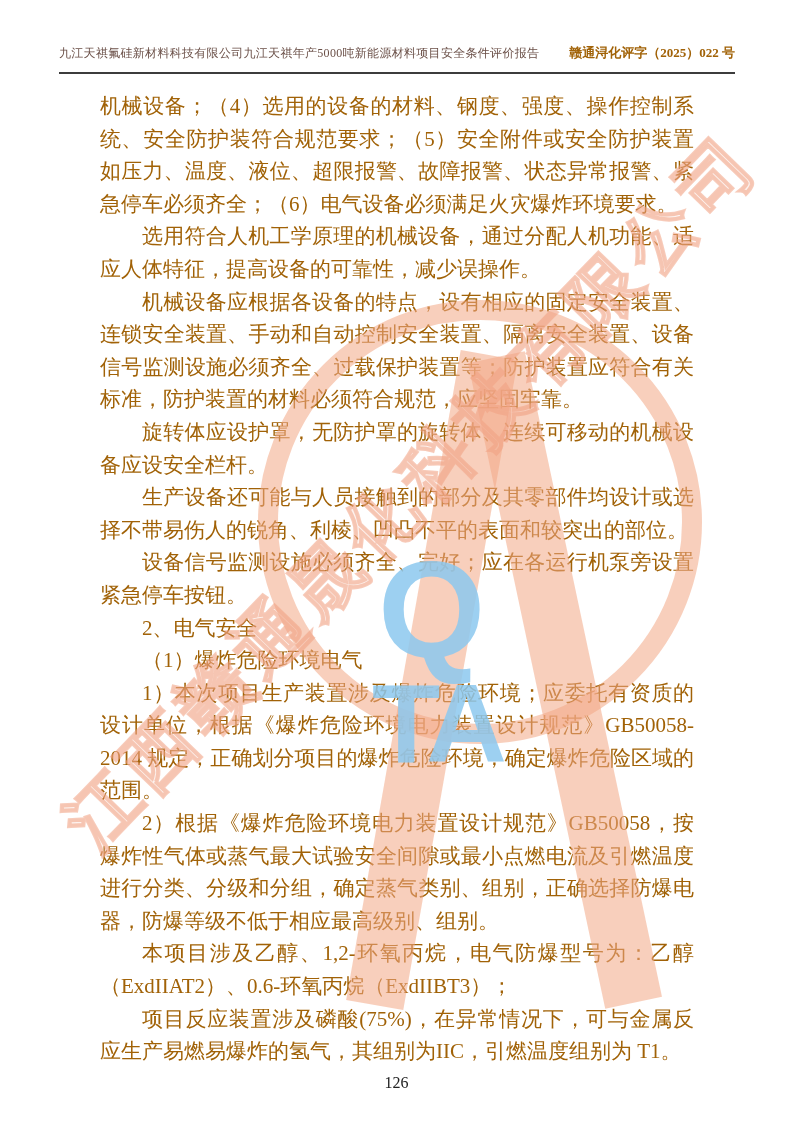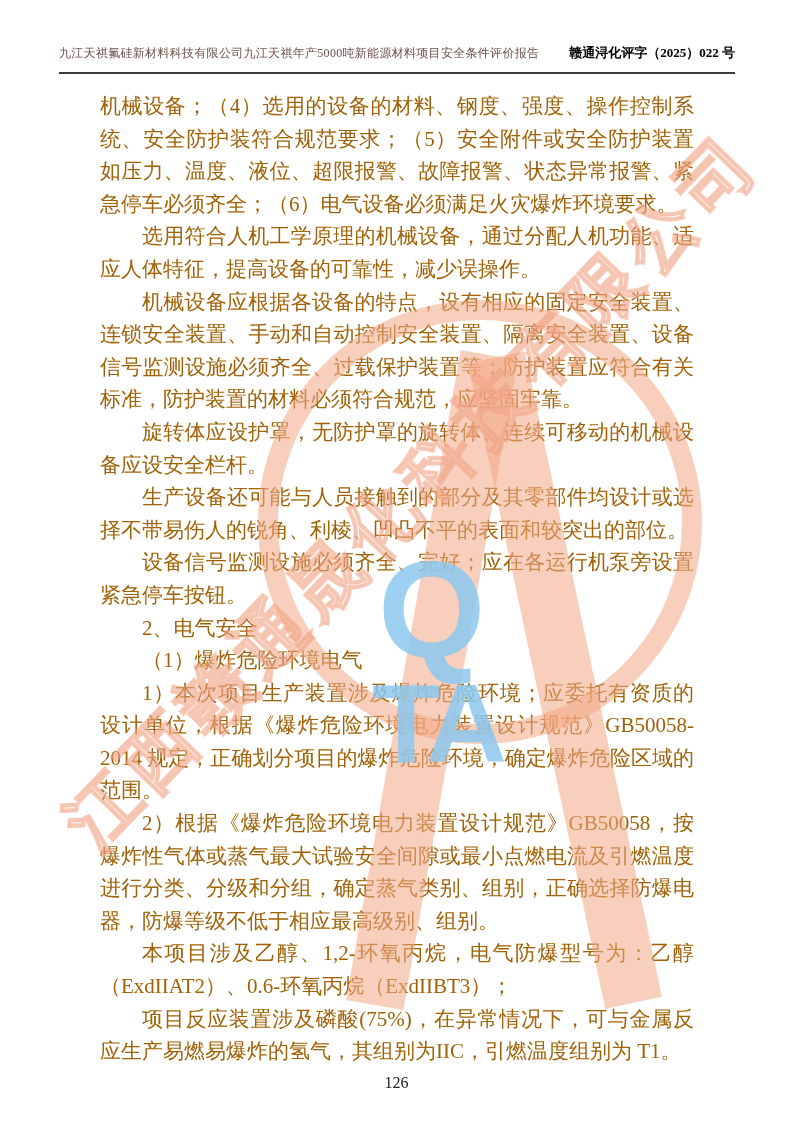--- a/index.html
+++ b/index.html
@@ -15,21 +15,21 @@
     position:absolute;left:59px;top:44px;width:676px;
     display:flex;justify-content:space-between;align-items:flex-end;
     border-bottom:2px solid #3c3c3c;
     padding-bottom:10px;
   }
   .header .h-title{
     font-size:12px;color:#6b5048;letter-spacing:.3px;
     white-space:nowrap;
   }
   .header .h-docno{
-    font-size:13px;color:#000000;font-weight:bold;
+    font-size:13px;color:#a16207;font-weight:bold;
     white-space:nowrap;margin-left:10px;
   }
   
   .body-text{
     position:absolute;left:100px;top:90px;width:594px;
     font-size:21px;line-height:32.6px;color:#a16207;
     text-align:justify;
     z-index:1;
   }
   .body-text p{margin:0;text-indent:2em;}

